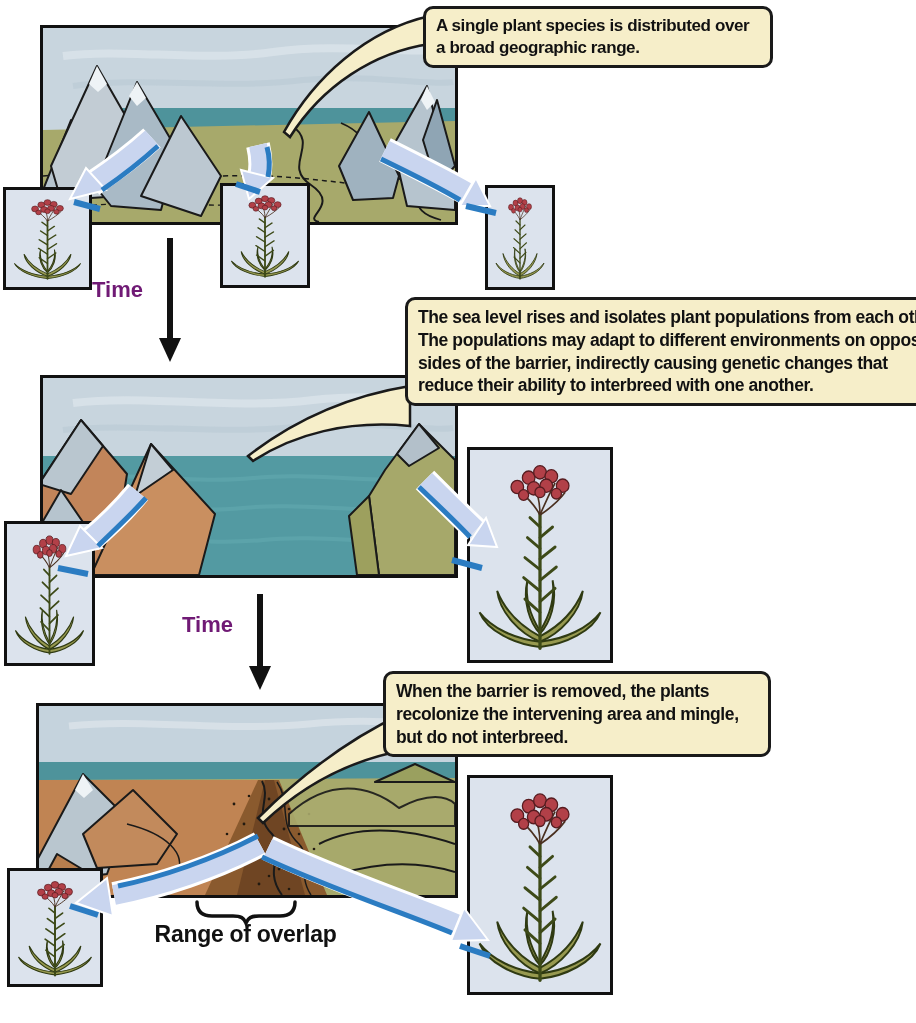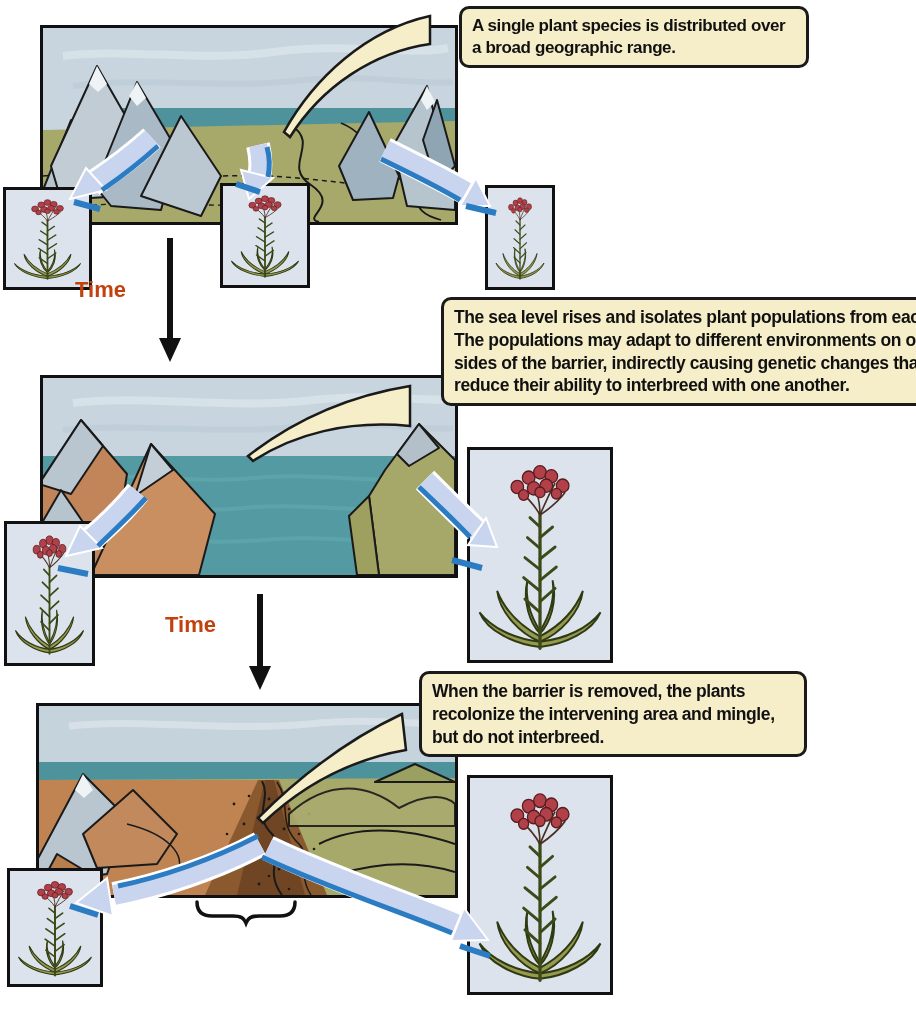--- a/index.html
+++ b/index.html
@@ -10,26 +10,26 @@
   .panel svg { display:block; width:100%; height:100%; }
 
   .pbox { position:absolute; background:#dce3ed; border:3px solid #111; z-index:2;
           display:flex; align-items:flex-end; justify-content:center; padding:5px 7px; }
   .pbox svg { width:100%; height:100%; }
 
   .overlay { position:absolute; left:0; top:0; width:916px; height:1023px; z-index:3; pointer-events:none; }
 
   .callout { position:absolute; z-index:5; background:#f6eec9; border:3px solid #1a1a1a;
              border-radius:10px; padding:6px 10px; font-weight:700; color:#111;
-             letter-spacing:-0.4px; line-height:1.3;margin-left:36px; }
+             letter-spacing:-0.4px; line-height:1.3; }
   #callout-1 { left:423px; top:6px;  width:350px; font-size:17px; }
   #callout-2 { left:405px; top:297px; width:554px; font-size:17.5px; }
   #callout-3 { left:383px; top:671px; width:388px; font-size:17.5px; }
 
-  .time-label  { position:absolute; z-index:4; font-weight:700; font-size:22px; color:#c2410c; text-align:left; }
+  .time-label  { position:absolute; z-index:4; font-weight:700; font-size:22px; color:#701a75; text-align:center; }
   #time-1 { left:75px;  top:277px; width:85px; }
   #time-2 { left:165px; top:612px; width:85px; }
   .range-label { position:absolute; z-index:4; font-weight:700; font-size:23px; color:#111;
                  text-align:center; left:128px; top:921px; width:235px; letter-spacing:-0.3px; }
 
   
   #b1l { left:3px;   top:187px; width:89px;  height:103px; }
   #b1m { left:220px; top:183px; width:90px;  height:105px; }
   #b1r { left:485px; top:185px; width:70px;  height:105px; }
   #b2l { left:4px;   top:521px; width:91px;  height:145px; }
@@ -301,18 +301,19 @@
     <g>
       <line x1="260" y1="594" x2="260" y2="672" stroke="#111" stroke-width="6"></line>
       <polygon points="260,690 249,666 271,666" fill="#111"></polygon>
     </g>
 
     <path fill="none" stroke="#111" stroke-width="3.5" stroke-linecap="round" d="M197,902 C197,912 203,916 212,916 L233,916 C241,916 244,918 246,923 C248,918 251,916 259,916 L280,916 C289,916 295,912 295,902"></path>
   </svg>
 
   <div class="time-label" id="time-1">Time</div>
   <div class="time-label" id="time-2">Time</div>
+  <div class="range-label">Range of overlap</div>
 
   <div class="callout" id="callout-1">A single plant species is distributed over a broad geographic range.</div>
   <div class="callout" id="callout-2">The sea level rises and isolates plant populations from each other. The populations may adapt to different environments on opposite sides of the barrier, indirectly causing genetic changes that reduce their ability to interbreed with one another.</div>
   <div class="callout" id="callout-3">When the barrier is removed, the plants recolonize the intervening area and mingle, but do not interbreed.</div>
 
 </div>
 
 </body></html>

